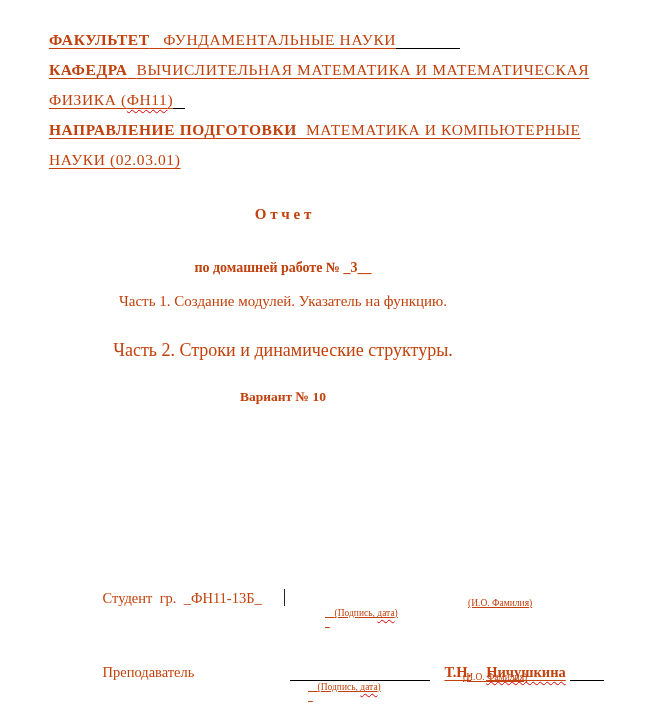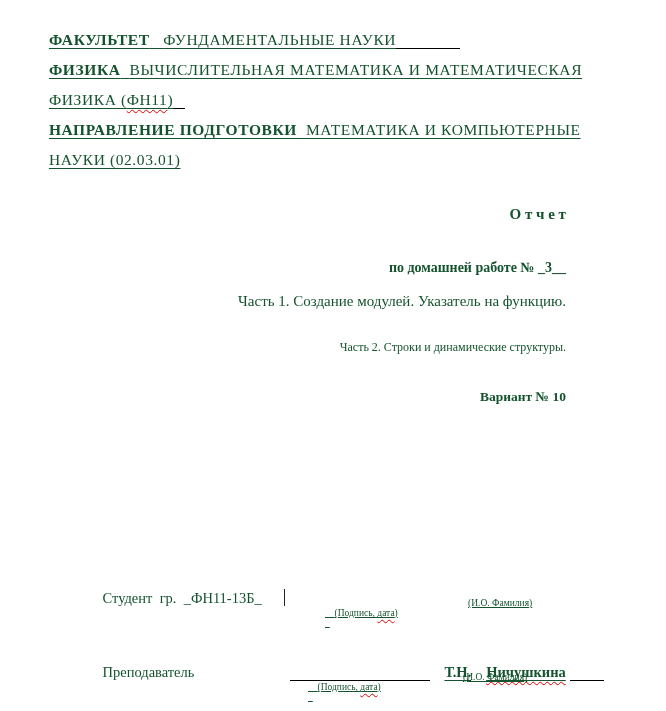--- a/index.html
+++ b/index.html
@@ -2,26 +2,26 @@
 <html style="--squiggle: #e00000;"><head>
 <meta charset="utf-8">
 <style>
   * { box-sizing: border-box; }
   html, body { margin: 0; padding: 0; background: #ffffff; }
   .page {
     position: relative;
     width: 666px;
     height: 711px;
     background: #ffffff;
-    color: #14532d;
+    color: #c2410c;
     font-family: "Liberation Serif", "DejaVu Serif", serif;
     overflow: hidden;
   }
   .abs { position: absolute; white-space: pre; }
-  .center { left: 0; width: 566px; text-align: right; }
+  .center { left: 0; width: 566px; text-align: center; }
   .b { font-weight: 700; }
   .u { text-decoration: underline; text-underline-offset: 3px; text-decoration-thickness: 1px; }
   .hline { font-size: 15.5px; letter-spacing: 0.6px; }
   .body-line { font-size: 14.5px; }
   .blank {
     display: inline-block;
     height: 1em;
     border-bottom: 1px solid #000;
     vertical-align: -4px;
   }
@@ -48,42 +48,42 @@
 </head>
 <body>
 
 <div class="page">
 
   <div class="abs hline" style="left:31px; top:13px;">
     <span class="u"><span class="b">ФАКУЛЬТЕТ</span>&nbsp;&nbsp;&nbsp;<span>ФУНДАМЕНТАЛЬНЫЕ НАУКИ</span></span><span class="blank" style="width:64px;"></span>
   </div>
 
   <div class="abs hline" style="left:31px; top:43px;">
-    <span class="u"><span class="b">ФИЗИКА</span>&nbsp;&nbsp;<span>ВЫЧИСЛИТЕЛЬНАЯ МАТЕМАТИКА И МАТЕМАТИЧЕСКАЯ</span></span>
+    <span class="u"><span class="b">КАФЕДРА</span>&nbsp;&nbsp;<span>ВЫЧИСЛИТЕЛЬНАЯ МАТЕМАТИКА И МАТЕМАТИЧЕСКАЯ</span></span>
   </div>
 
   <div class="abs hline" style="left:31px; top:73px;">
     <span class="u"><span>ФИЗИКА (</span><span class="sp">ФН11</span><span>)</span></span><span class="blank" style="width:12px;"></span>
   </div>
 
   <div class="abs hline" style="left:31px; top:103px;">
     <span class="u"><span class="b">НАПРАВЛЕНИЕ ПОДГОТОВКИ</span>&nbsp;&nbsp;<span>МАТЕМАТИКА И КОМПЬЮТЕРНЫЕ</span></span>
   </div>
 
   <div class="abs hline" style="left:31px; top:133px;">
     <span class="u">НАУКИ (02.03.01)</span>
   </div>
 
   <div class="abs center b" style="top:206px; font-size:15px;">О т ч е т</div>
 
   <div class="abs center b" style="top:260px; font-size:14px;">по домашней работе № _3__</div>
 
   <div class="abs center" style="top:293px; font-size:15px;">Часть 1. Создание модулей. Указатель на функцию.</div>
 
-  <div class="abs center" style="top:340px; font-size:12px;">Часть 2. Строки и динамические структуры.</div>
+  <div class="abs center" style="top:340px; font-size:18px;">Часть 2. Строки и динамические структуры.</div>
 
   <div class="abs center b" style="top:389px; font-size:13.5px;">Вариант № 10</div>
 
 
   <div class="abs body-line" style="left:88px; top:572px;">
     <span>Студент</span>&nbsp;&nbsp;<span>гр.</span>&nbsp;&nbsp;<span>_ФН11-13Б_</span><span class="cursor"></span>
   </div>
 
   <div class="abs caption" style="left:325px; top:598px;">
     <span>(Подпись, </span><span class="sp">дата</span><span>)</span>

